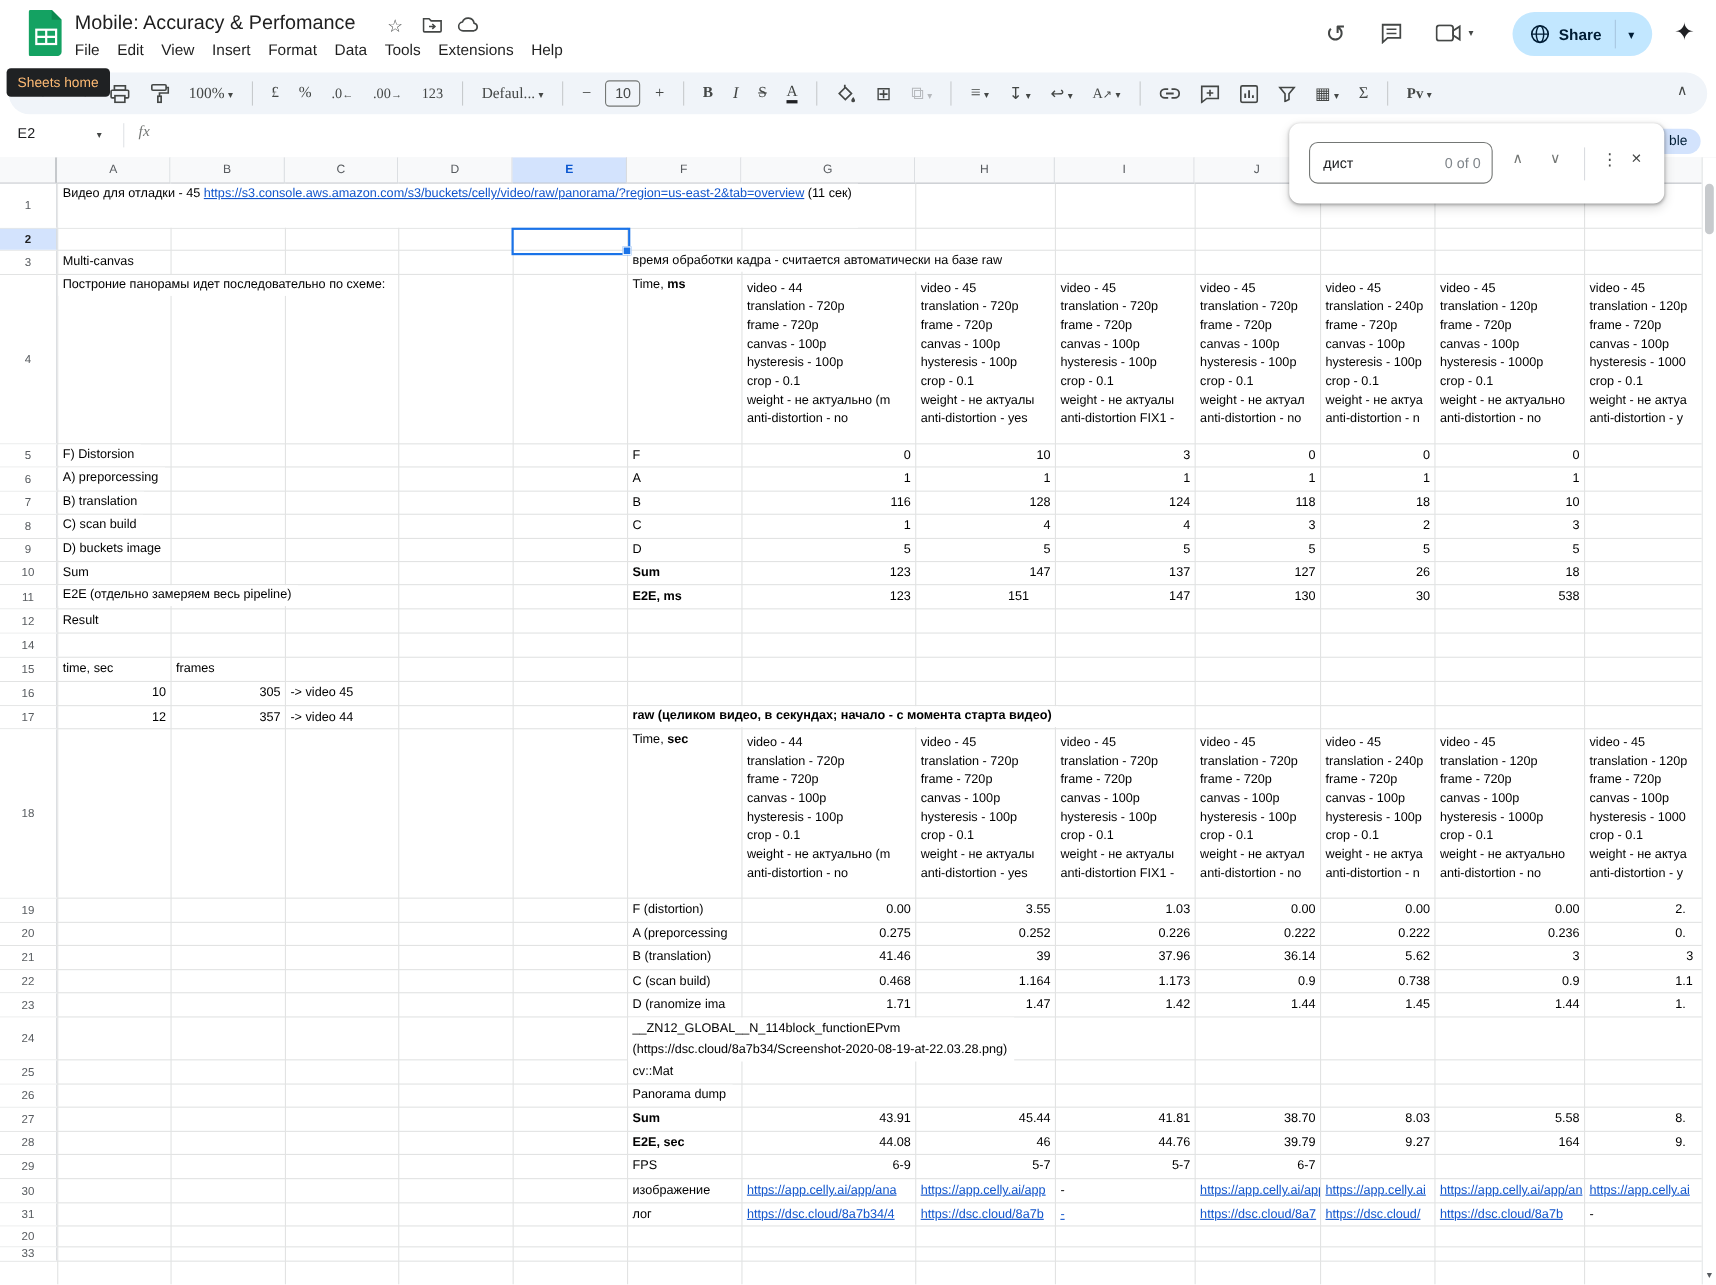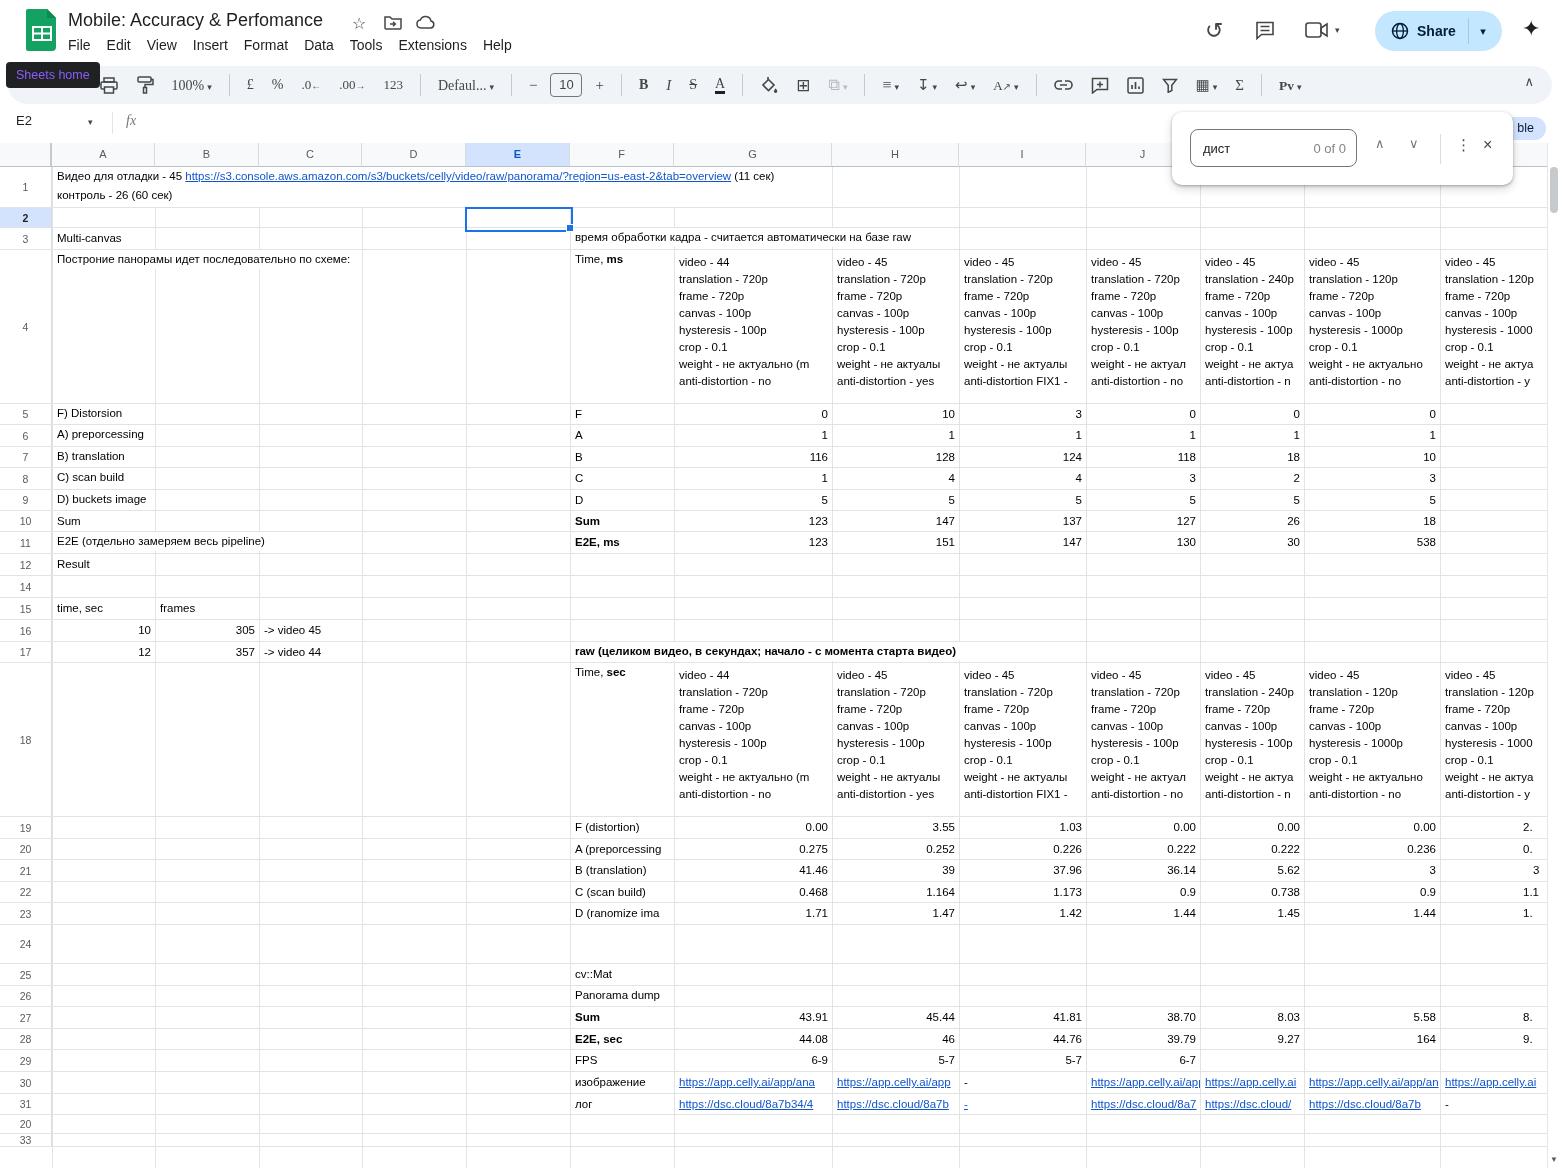--- a/index.html
+++ b/index.html
@@ -27,21 +27,21 @@
   #font-size-box{border:1px solid #747775;border-radius:4px;width:30px;height:22px;line-height:22px;text-align:center;font-size:13px;background:#f0f4f9;margin:0 4px;}
   .bold-i{font-weight:bold;}
   .ital-i{font-style:italic;font-family:"Liberation Serif",serif;}
   .strike-i{text-decoration:line-through;}
   .ucolor{border-bottom:3px solid #202124;line-height:15px;display:inline-block;}
   .grayed{color:#b6b9bd;}
   #collapse{position:absolute;right:26px;top:74px;font-size:13px;color:#444746;}
   svg.icn{display:block;}
   .icnbox{margin:0 9px;display:flex;align-items:center;}
   
-  #tooltip{position:absolute;left:6px;top:62px;background:#1f2123;color:#8b5cf6;font-size:12.5px;padding:6px 10px;border-radius:4px;z-index:70;}
+  #tooltip{position:absolute;left:6px;top:62px;background:#1f2123;color:#fdba74;font-size:12.5px;padding:6px 10px;border-radius:4px;z-index:70;}
   
   #formula-bar{position:absolute;left:0;top:104px;width:1560px;height:39px;background:#fff;border-bottom:1px solid #e0e3e7;}
   #name-box{position:absolute;left:16px;top:9px;width:70px;font-size:13px;color:#202124;}
   #name-caret{position:absolute;left:88px;top:13px;font-size:9px;color:#444746;}
   #fb-sep{position:absolute;left:112px;top:8px;width:1px;height:22px;background:#e0e3e7;}
   #fx{position:absolute;left:126px;top:9px;font-size:14px;color:#747775;font-style:italic;font-family:"Liberation Serif",serif;}
   
   #grid{position:absolute;left:0;top:143px;width:1548px;height:1025px;overflow:hidden;background:#fff;}
   #colhdr{position:absolute;left:0;top:0;height:24px;display:flex;}
   .ch{box-sizing:border-box;height:24px;line-height:23px;text-align:center;font-size:11px;color:#575b5f;background:#f8f9fa;border-right:1px solid #d9dcdf;border-bottom:1px solid #bdc1c6;}
@@ -243,21 +243,20 @@
         <div class="ch" style="width: 114px;">J</div>
         <div class="ch" style="width: 104px;">K</div>
         <div class="ch" style="width: 136px;">L</div>
         <div class="ch" style="width: 108px;"></div>
       </div>
     <div id="rows">
         <div class="grow" style="height: 41px;">
           <div class="rh">1</div>
           <div class="cell ov" style="left: 53px; width: 102px; height: 40px; line-height: 19px;">
             <div><span>Видео для отладки - 45 </span><span class="link">https://s3.console.aws.amazon.com/s3/buckets/celly/video/raw/panorama/?region=us-east-2&amp;tab=overview</span><span> (11 сек)</span></div>
-            <div><span>контроль - 26 (60 сек)</span></div>
           </div>
         </div>
         <div class="grow" style="height: 20px;">
           <div class="rh sel">2</div>
         </div>
         <div class="grow" style="height: 22px;">
           <div class="rh">3</div>
           <div class="cell" style="left: 53px; width: 102px; height: 21px; line-height: 21px;">Multi-canvas</div>
           <div class="cell ov" style="left: 571px; width: 103px; height: 19px; line-height: 19px;">время обработки кадра - считается автоматически на базе raw</div>
         </div>
@@ -386,21 +385,21 @@
           <div class="cell r" style="left: 960px; width: 126px; height: 20px; line-height: 20px;">137</div>
           <div class="cell r" style="left: 1087px; width: 113px; height: 20px; line-height: 20px;">127</div>
           <div class="cell r" style="left: 1201px; width: 103px; height: 20px; line-height: 20px;">26</div>
           <div class="cell r" style="left: 1305px; width: 135px; height: 20px; line-height: 20px;">18</div>
         </div>
         <div class="grow" style="height: 22px;">
           <div class="rh">11</div>
           <div class="cell ov" style="left: 53px; width: 102px; height: 19px; line-height: 19px;">E2E (отдельно замеряем весь pipeline)</div>
           <div class="cell b" style="left: 571px; width: 103px; height: 21px; line-height: 21px;">E2E, ms</div>
           <div class="cell r" style="left: 675px; width: 157px; height: 21px; line-height: 21px;">123</div>
-          <div class="cell r" style="left: 833px; width: 126px; height: 21px; line-height: 21px;">151</div>
+          <div class="cell r" style="left: 863px; width: 126px; height: 21px; line-height: 21px; text-align: center;">151</div>
           <div class="cell r" style="left: 960px; width: 126px; height: 21px; line-height: 21px;">147</div>
           <div class="cell r" style="left: 1087px; width: 113px; height: 21px; line-height: 21px;">130</div>
           <div class="cell r" style="left: 1201px; width: 103px; height: 21px; line-height: 21px;">30</div>
           <div class="cell r" style="left: 1305px; width: 135px; height: 21px; line-height: 21px;">538</div>
         </div>
         <div class="grow" style="height: 22px;">
           <div class="rh">12</div>
           <div class="cell" style="left: 53px; width: 102px; height: 21px; line-height: 21px;">Result</div>
         </div>
         <div class="grow" style="height: 22px;">
@@ -534,20 +533,22 @@
           <div class="cell r" style="left: 675px; width: 157px; height: 21px; line-height: 21px;">1.71</div>
           <div class="cell r" style="left: 833px; width: 126px; height: 21px; line-height: 21px;">1.47</div>
           <div class="cell r" style="left: 960px; width: 126px; height: 21px; line-height: 21px;">1.42</div>
           <div class="cell r" style="left: 1087px; width: 113px; height: 21px; line-height: 21px;">1.44</div>
           <div class="cell r" style="left: 1201px; width: 103px; height: 21px; line-height: 21px;">1.45</div>
           <div class="cell r" style="left: 1305px; width: 135px; height: 21px; line-height: 21px;">1.44</div>
           <div class="cell" style="left: 1441px; width: 107px; padding-left: 82px; height: 21px; line-height: 21px;">1.</div>
         </div>
         <div class="grow" style="height: 39px;">
           <div class="rh">24</div>
+          <div class="cell ov blk" style="left: 571px; width: 103px; height: 40px; line-height: 19px; padding-top: 1px;">__ZN12_GLOBAL__N_114block_functionEPvm
+(https://dsc.cloud/8a7b34/Screenshot-2020-08-19-at-22.03.28.png)</div>
         </div>
         <div class="grow" style="height: 22px;">
           <div class="rh">25</div>
           <div class="cell" style="left: 571px; width: 103px; height: 21px; line-height: 21px;">cv::Mat</div>
         </div>
         <div class="grow" style="height: 21px;">
           <div class="rh">26</div>
           <div class="cell ov" style="left: 571px; width: 103px; height: 19px; line-height: 19px;">Panorama dump</div>
         </div>
         <div class="grow" style="height: 22px;">

